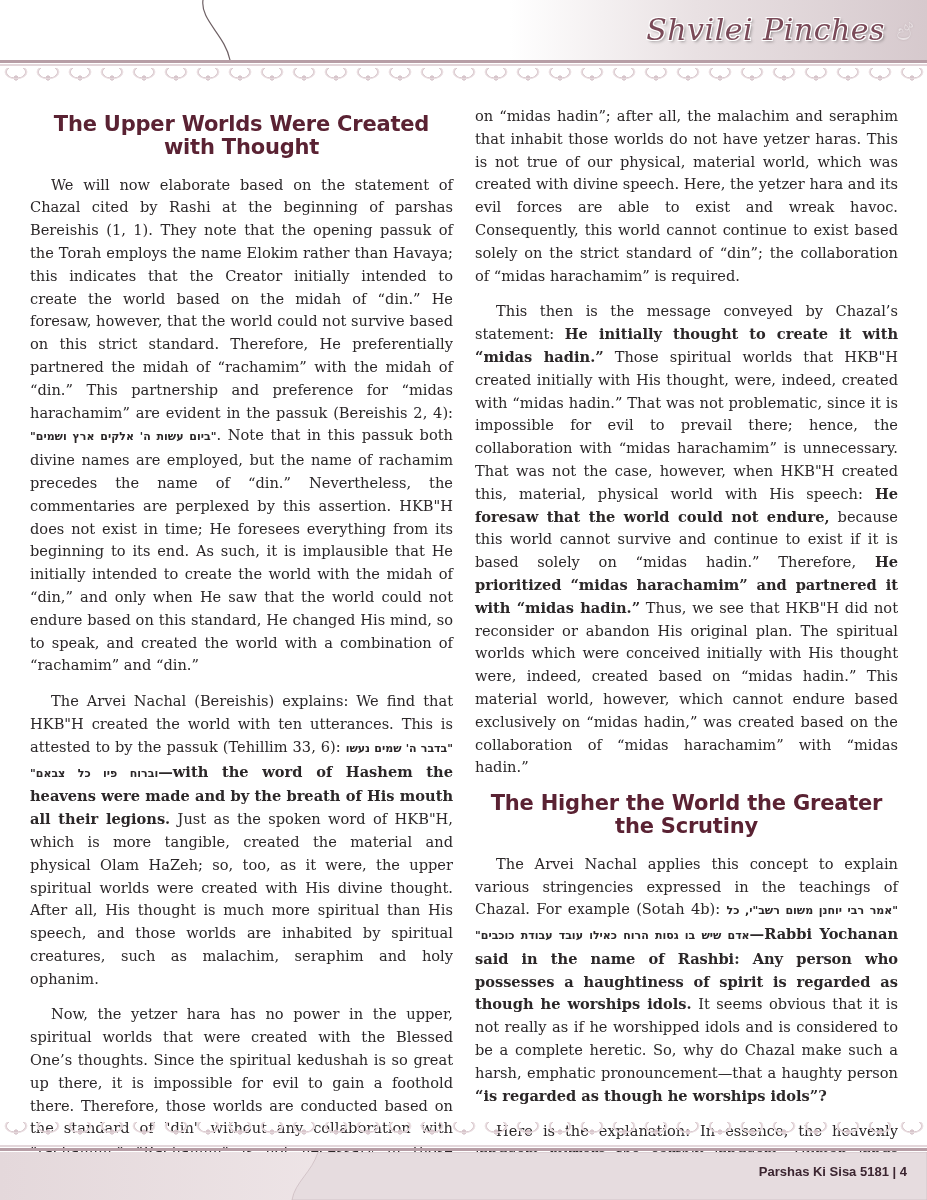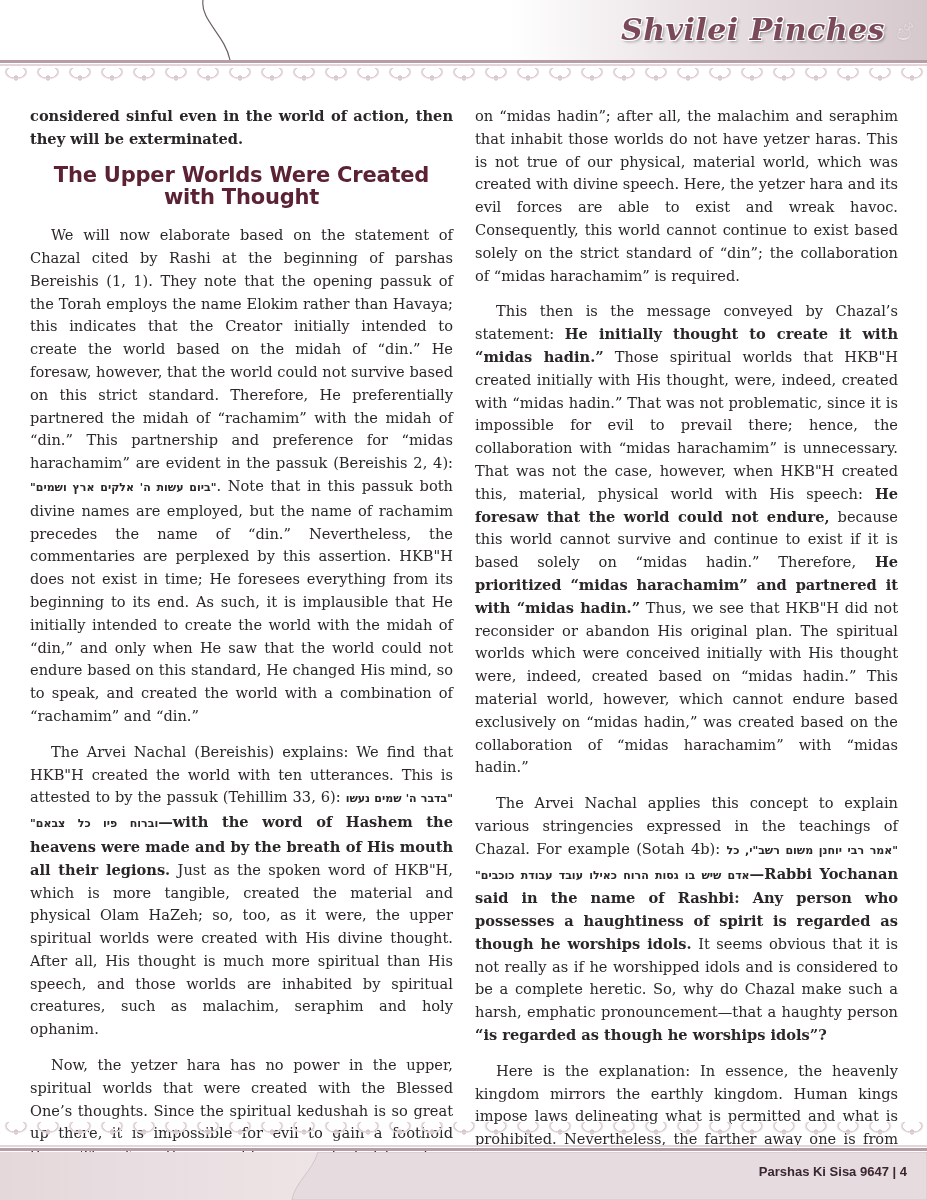--- a/index.html
+++ b/index.html
@@ -3,21 +3,21 @@
 <meta charset="utf-8">
 <style>
   html, body { margin:0; padding:0; }
   body { width:927px; height:1200px; position:relative; overflow:hidden; background:#ffffff;
          font-family:"DejaVu Serif","Liberation Serif",serif; color:#2b2728; }
   .header { position:absolute; left:0; top:0; width:927px; height:100px; }
   .header-bg { position:absolute; left:0; top:0; width:927px; height:60px;
     background:linear-gradient(90deg,#ffffff 0%,#ffffff 55%,#e9e1e3 75%,#d6c9cd 100%); }
   .header-curve { position:absolute; left:0; top:0; }
   .brand { position:absolute; right:42px; top:12px; font-family:"DejaVu Serif",serif; font-style:italic;
-    font-weight:bold; font-size:30px; color:#7a4a58; letter-spacing:0.5px;
+    font-weight:normal; font-size:30px; color:#7a4a58; letter-spacing:0.5px;
     text-shadow:1px 1px 0 #fff,-1px -1px 0 #fff,1px -1px 0 #fff,-1px 1px 0 #fff,2px 2px 3px rgba(0,0,0,0.35); }
   .brand-swirl { position:absolute; right:14px; top:20px; font-size:22px; color:#e9e2e4;
     text-shadow:0 0 2px #b9a9ae; }
   .rule { position:absolute; left:0; width:927px; }
   .rule-dark { height:3px; background:#b79ea6; }
   .rule-light { height:2px; background:#e3d6da; }
   .ornament { position:absolute; left:0; width:927px; height:22px;
     background:
       radial-gradient(ellipse 14px 9px at 16px 4px, transparent 62%, #d9c8cd 66%, #f1e8ea 80%, transparent 84%),
       radial-gradient(circle 4px at 16px 10px, #d6c4ca 60%, transparent 70%);
@@ -47,40 +47,40 @@
     <path d="M 203 0 C 200 20, 225 35, 230 60" fill="none" stroke="#6e6064" stroke-width="1.2"></path>
   </svg>
   <div class="brand">Shvilei Pinches</div>
   <div class="brand-swirl">ඒ</div>
   <div class="rule rule-dark" style="top:60px"></div>
   <div class="rule rule-light" style="top:64px"></div>
   <div class="ornament" style="top:68px"></div>
 </div>
 
 <div class="col col-left">
-  <p class="noindent bold">considered sinful even in the world of action, then they will be exterminated.</p>
   <h2>The Upper Worlds Were Created with Thought</h2>
   <p><span>We will now elaborate based on the statement of Chazal cited by Rashi at the beginning of parshas Bereishis (1, 1). They note that the opening passuk of the Torah employs the name Elokim rather than Havaya; this indicates that the Creator initially intended to create the world based on the midah of “din.”  He foresaw, however, that the world could not survive based on this strict standard.  Therefore, He preferentially partnered the midah of “rachamim” with the midah of “din.” This partnership and preference for “midas harachamim” are evident in the passuk (Bereishis 2, 4): </span><span class="heb" dir="rtl">"ביום עשות ה' אלקים ארץ ושמים"</span><span>.  Note that in this passuk both divine names are employed, but the name of rachamim precedes the name of “din.”  Nevertheless, the commentaries are perplexed by this assertion.  HKB"H does not exist in time; He foresees everything from its beginning to its end.  As such, it is implausible that He initially intended to create the world with the midah of “din,” and only when He saw that the world could not endure based on this standard, He changed His mind, so to speak, and created the world with a combination of “rachamim” and “din.”</span></p>
   <p><span>The Arvei Nachal (Bereishis) explains: We find that HKB"H created the world with ten utterances.  This is attested to by the passuk (Tehillim 33, 6): </span><span class="heb" dir="rtl">"בדבר ה' שמים נעשו וברוח פיו כל צבאם"</span><span class="bold">—with the word of Hashem the heavens were made and by the breath of His mouth all their legions.</span><span>  Just as the spoken word of HKB"H, which is more tangible, created the material and physical Olam HaZeh; so, too, as it were, the upper spiritual worlds were created with His divine thought.  After all, His thought is much more spiritual than His speech, and those worlds are inhabited by spiritual creatures, such as malachim, seraphim and holy ophanim.</span></p>
   <p>Now, the yetzer hara has no power in the upper, spiritual worlds that were created with the Blessed One’s thoughts.  Since the spiritual kedushah is so great up there, it is impossible for evil to gain a foothold there.  Therefore, those worlds are conducted based on the standard of "din" without any collaboration with “rachamim.”  “Rachamim” is not necessary in those worlds; they are able to exist and endure totally based</p>
 </div>
 
 <div class="col col-right">
   <p class="noindent">on “midas hadin”; after all, the malachim and seraphim that inhabit those worlds do not have yetzer haras.  This is not true of our physical, material world, which was created with divine speech.  Here, the yetzer hara and its evil forces are able to exist and wreak havoc.  Consequently, this world cannot continue to exist based solely on the strict standard of “din”; the collaboration of “midas harachamim” is required.</p>
   <p><span>This then is the message conveyed by Chazal’s statement: </span><span class="bold">He initially thought to create it with “midas hadin.”</span><span> Those spiritual worlds that HKB"H created initially with His thought, were, indeed, created with “midas hadin.”  That was not problematic, since it is impossible for evil to prevail there; hence, the collaboration with “midas harachamim” is unnecessary.  That was not the case, however, when HKB"H created this, material, physical world with His speech: </span><span class="bold">He foresaw that the world could not endure,</span><span> because this world cannot survive and continue to exist if it is based solely on “midas hadin.”  Therefore, </span><span class="bold">He prioritized “midas harachamim” and partnered it with “midas hadin.”</span><span>  Thus, we see that HKB"H did not reconsider or abandon His original plan.  The spiritual worlds which were conceived initially with His thought were, indeed, created based on “midas hadin.”  This material world, however, which cannot endure based exclusively on “midas hadin,” was created based on the collaboration of “midas harachamim” with “midas hadin.”</span></p>
+  <h2>The Higher the World the Greater the Scrutiny</h2>
   <p><span>The Arvei Nachal applies this concept to explain various stringencies expressed in the teachings of Chazal. For example (Sotah 4b): </span><span class="heb" dir="rtl">"אמר רבי יוחנן משום רשב"י, כל אדם שיש בו גסות הרוח כאילו עובד עבודת כוכבים"</span><span class="bold">—Rabbi Yochanan said in the name of Rashbi: Any person who possesses a haughtiness of spirit is regarded as though he worships idols.</span><span>  It seems obvious that it is not really as if he worshipped idols and is considered to be a complete heretic.  So, why do Chazal make such a harsh, emphatic pronouncement—that a haughty person </span><span class="bold">“is regarded as though he worships idols”?</span></p>
   <p>Here is the explanation: In essence, the heavenly kingdom mirrors the earthly kingdom.  Human kings impose laws delineating what is permitted and what is prohibited. Nevertheless, the farther away one is from the king’s palace, the less stringently the laws are enforced.  Conversely, the</p>
 </div>
 
 <div class="footer">
   <div class="ornament" style="top:0px"></div>
   <div class="rule rule-light" style="top:23px"></div>
   <div class="rule rule-dark" style="top:26px"></div>
   <div class="footer-bg"></div>
   <svg style="position:absolute;left:0;top:30px" width="927" height="48">
     <path d="M 318 0 C 312 20, 295 30, 292 48 L 927 48 L 927 0 Z" fill="#e6dcdf" stroke="#cdbcc1" stroke-width="0.8"></path>
   </svg>
   <div class="footer-text">
-    <span>Parshas Ki Sisa 9647</span>
+    <span>Parshas Ki Sisa 5181</span>
     <span>|</span>
     <span>4</span>
   </div>
 </div>
 
 </body></html>

